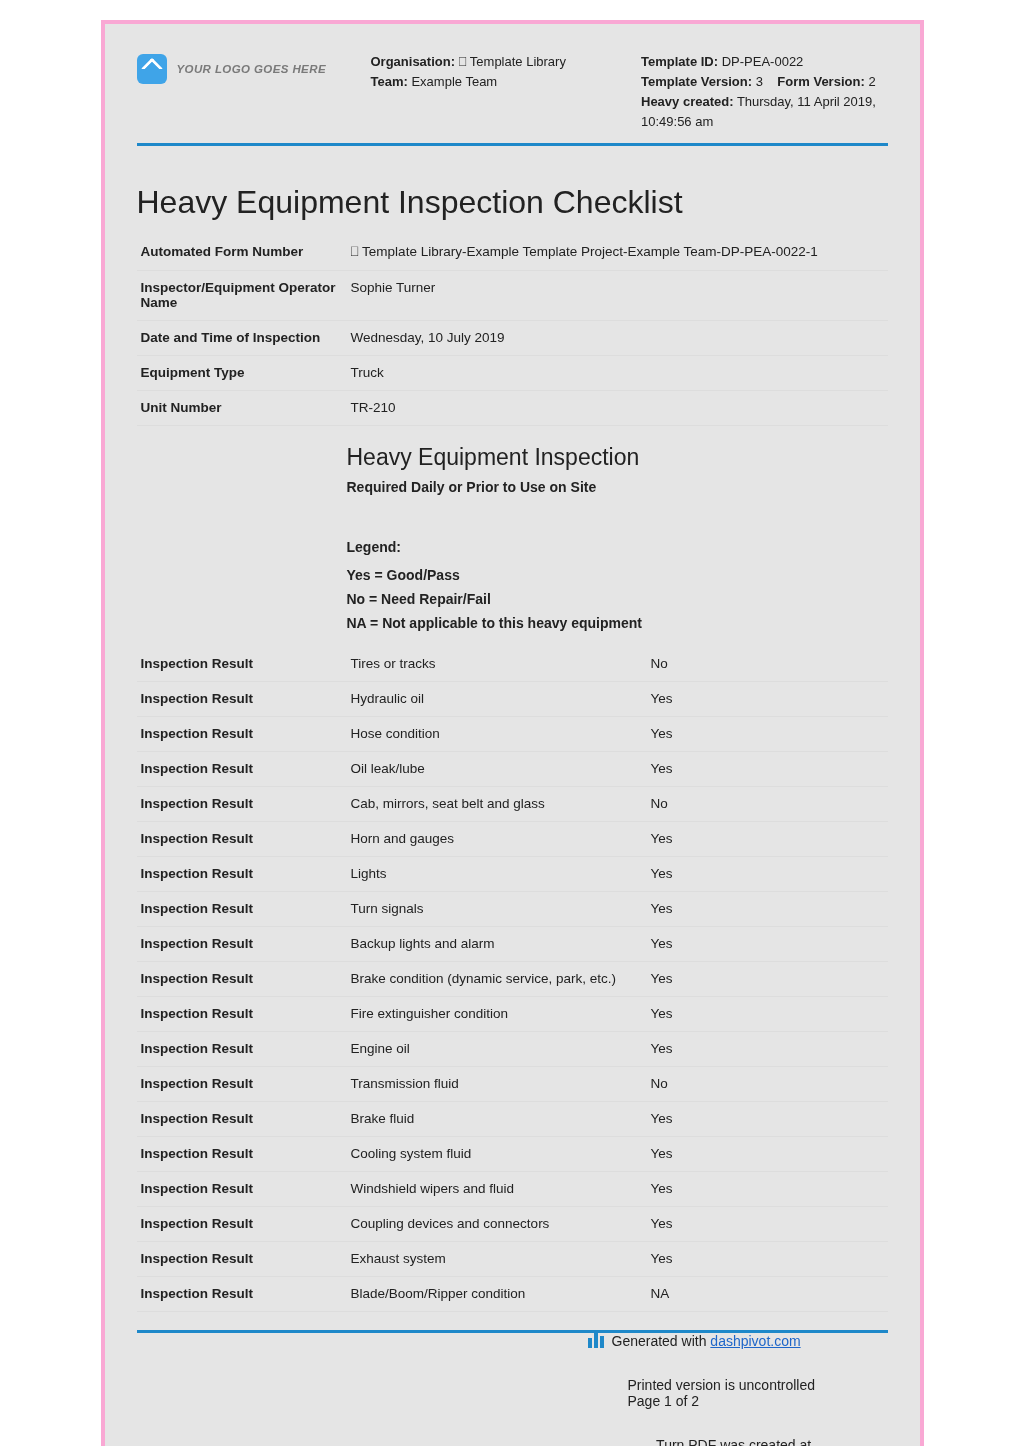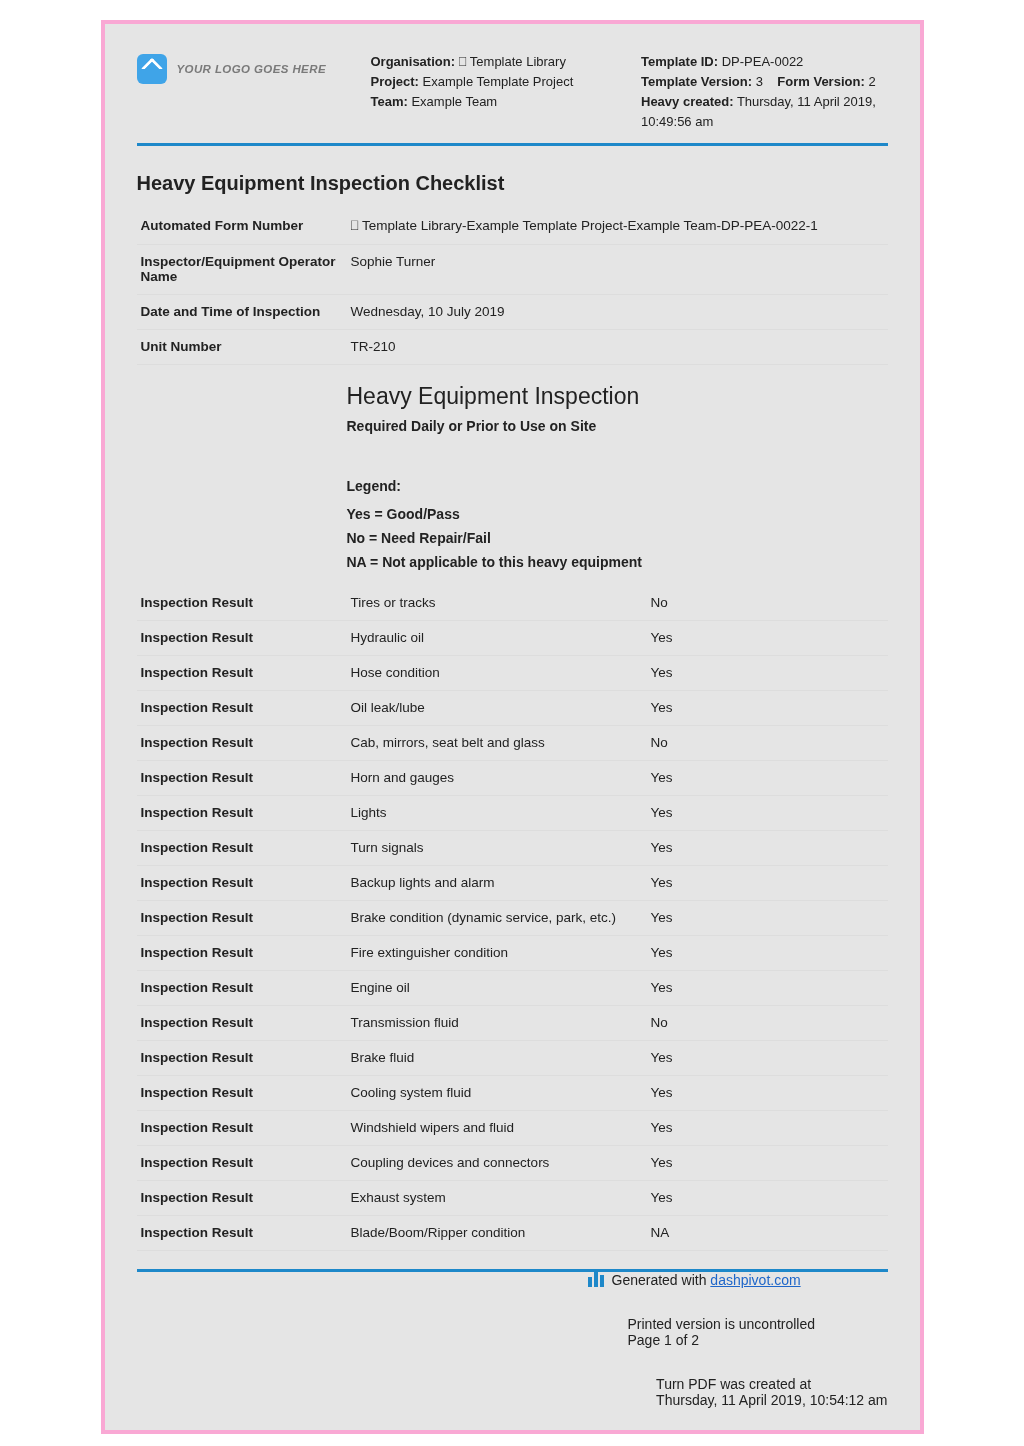--- a/index.html
+++ b/index.html
@@ -56,23 +56,23 @@
     color:#7a7a7a;
     font-weight:600;
   }
   .meta-col {
     font-size: 13px;
     line-height: 1.55;
     flex:1;
   }
   .meta-col b { font-weight:700; }
   .title {
-    font-size: 20px;
-    font-weight: 700;
-    margin: 26px 0 14px 0;
+    font-size: 32px;
+    font-weight: 400;
+    margin: 38px 0 14px 0;
   }
   .infotable { width:100%; border-collapse: collapse; font-size:13.5px; }
   .infotable td { padding:9px 4px 10px 4px; border-bottom:1px solid #ddd; vertical-align: top; }
   .infotable td.lbl { width:210px; font-weight:700; }
   .section-head {
     font-size:23px; font-weight:400; margin: 18px 0 8px 0;
   }
   .subhead { font-weight:700; font-size:14px; margin-bottom:44px; }
   .legend-block { font-size:14px; }
   .legend-title { font-weight:700; margin-bottom:12px; }
@@ -108,21 +108,20 @@
 
 <div class="page">
 
   <div class="hdr">
     <div class="logo-block">
       <div class="logo-sq"></div>
       <div class="logo-text">YOUR LOGO GOES HERE</div>
     </div>
     <div class="meta-col">
       <div><b>Organisation:</b> <span>⎕ Template Library</span></div>
-      <div><b>Project:</b> <span>Example Template Project</span></div>
       <div><b>Team:</b> <span>Example Team</span></div>
     </div>
     <div class="meta-col">
       <div><b>Template ID:</b> <span>DP-PEA-0022</span></div>
       <div>
         <b>Template Version:</b> <span>3</span>
         &nbsp;&nbsp;
         <b>Form Version:</b> <span>2</span>
       </div>
       <div><b>Heavy created:</b> <span>Thursday, 11 April 2019, 10:49:56 am</span></div>
@@ -137,20 +136,24 @@
           <td class="lbl">Automated Form Number</td>
           <td>⎕ Template Library-Example Template Project-Example Team-DP-PEA-0022-1</td>
         </tr>
         <tr>
           <td class="lbl">Inspector/Equipment Operator Name</td>
           <td>Sophie Turner</td>
         </tr>
         <tr>
           <td class="lbl">Date and Time of Inspection</td>
           <td>Wednesday, 10 July 2019</td>
+        </tr>
+        <tr>
+          <td class="lbl">Equipment Type</td>
+          <td>Truck</td>
         </tr>
         <tr>
           <td class="lbl">Unit Number</td>
           <td>TR-210</td>
         </tr>
       </tbody>
     </table>
 
   <div class="indent">
     <div class="section-head">Heavy Equipment Inspection</div>

